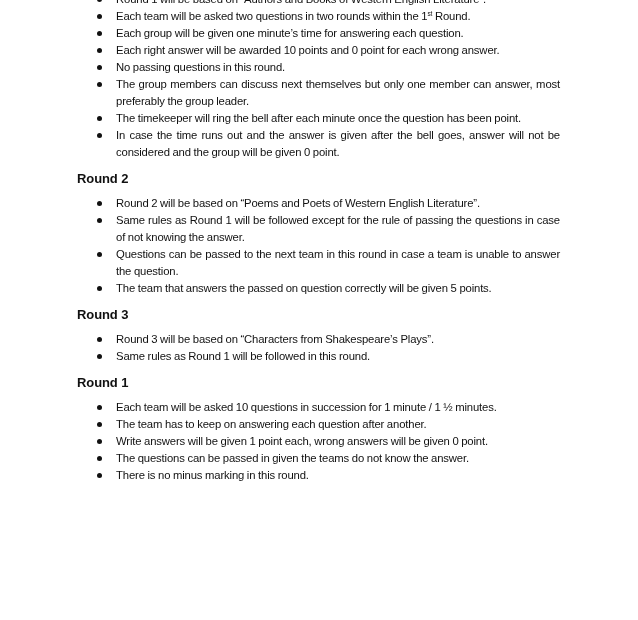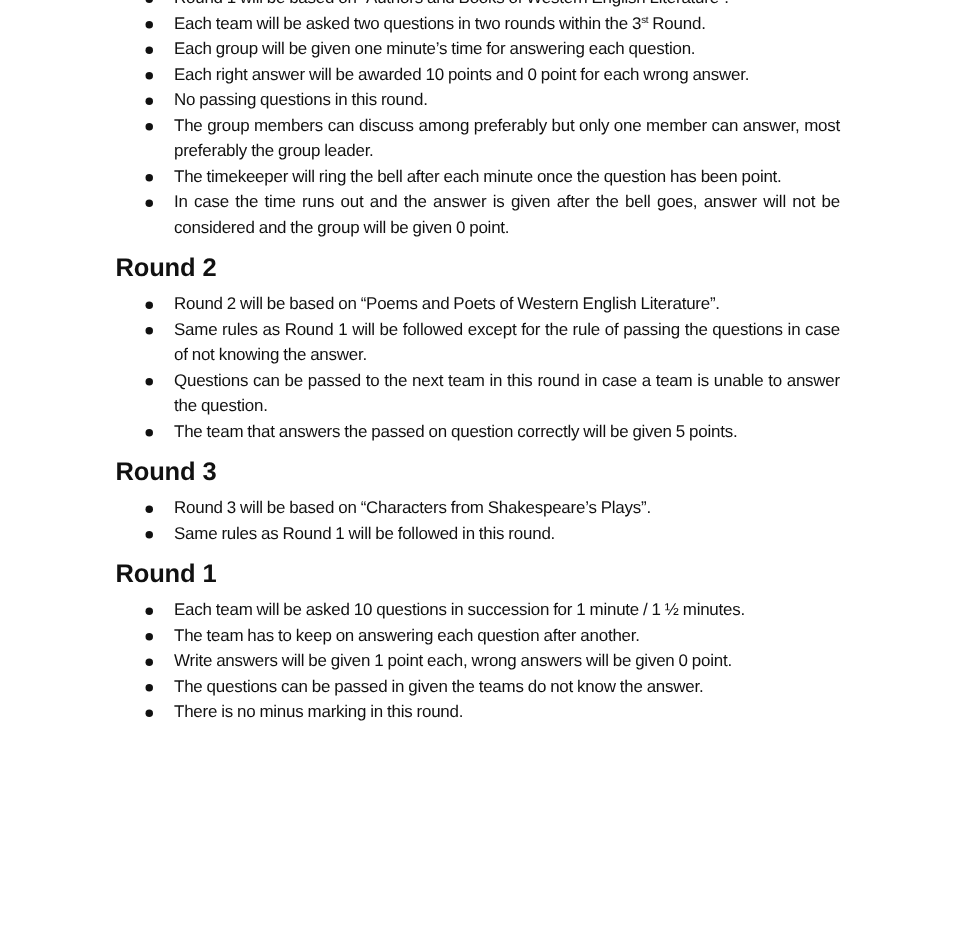--- a/index.html
+++ b/index.html
@@ -23,21 +23,21 @@
     height: 640px;
   }
   .content {
     position: absolute;
     left: 77px;
     top: 0;
     width: 483px;
   }
   .heading {
     font-weight: bold;
-    font-size: 17px;
+    font-size: 13px;
     line-height: 17px;
     height: 17px;
     margin: 0;
     letter-spacing: -0.1px;
   }
   ul.bullets {
     list-style: none;
     margin: 0;
     padding: 0;
   }
@@ -68,25 +68,25 @@
   }
 </style>
 </head>
 <body>
 
 <div class="page">
   <div class="content">
 
     <ul class="bullets">
       <li><span class="dot"></span><span>Round 1 will be based on “Authors and Books of Western English Literature”.</span></li>
-      <li><span class="dot"></span><span>Each team will be asked two questions in two rounds within the 3</span><sup>st</sup><span> Round.</span></li>
+      <li><span class="dot"></span><span>Each team will be asked two questions in two rounds within the 1</span><sup>st</sup><span> Round.</span></li>
       <li><span class="dot"></span><span>Each group will be given one minute’s time for answering each question.</span></li>
       <li><span class="dot"></span><span>Each right answer will be awarded 10 points and 0 point for each wrong answer.</span></li>
       <li><span class="dot"></span><span>No passing questions in this round.</span></li>
-      <li><span class="dot"></span><span>The group members can discuss among preferably but only one member can answer, most preferably the group leader.</span></li>
+      <li><span class="dot"></span><span>The group members can discuss next themselves but only one member can answer, most preferably the group leader.</span></li>
       <li><span class="dot"></span><span>The timekeeper will ring the bell after each minute once the question has been point.</span></li>
       <li><span class="dot"></span><span>In case the time runs out and the answer is given after the bell goes, answer will not be considered and the group will be given 0 point.</span></li>
     </ul>
 
     <div class="gap-after-list"></div>
     <p class="heading">Round 2</p>
     <div class="gap-after-heading"></div>
 
     <ul class="bullets">
       <li><span class="dot"></span><span>Round 2 will be based on “Poems and Poets of Western English Literature”.</span></li>

